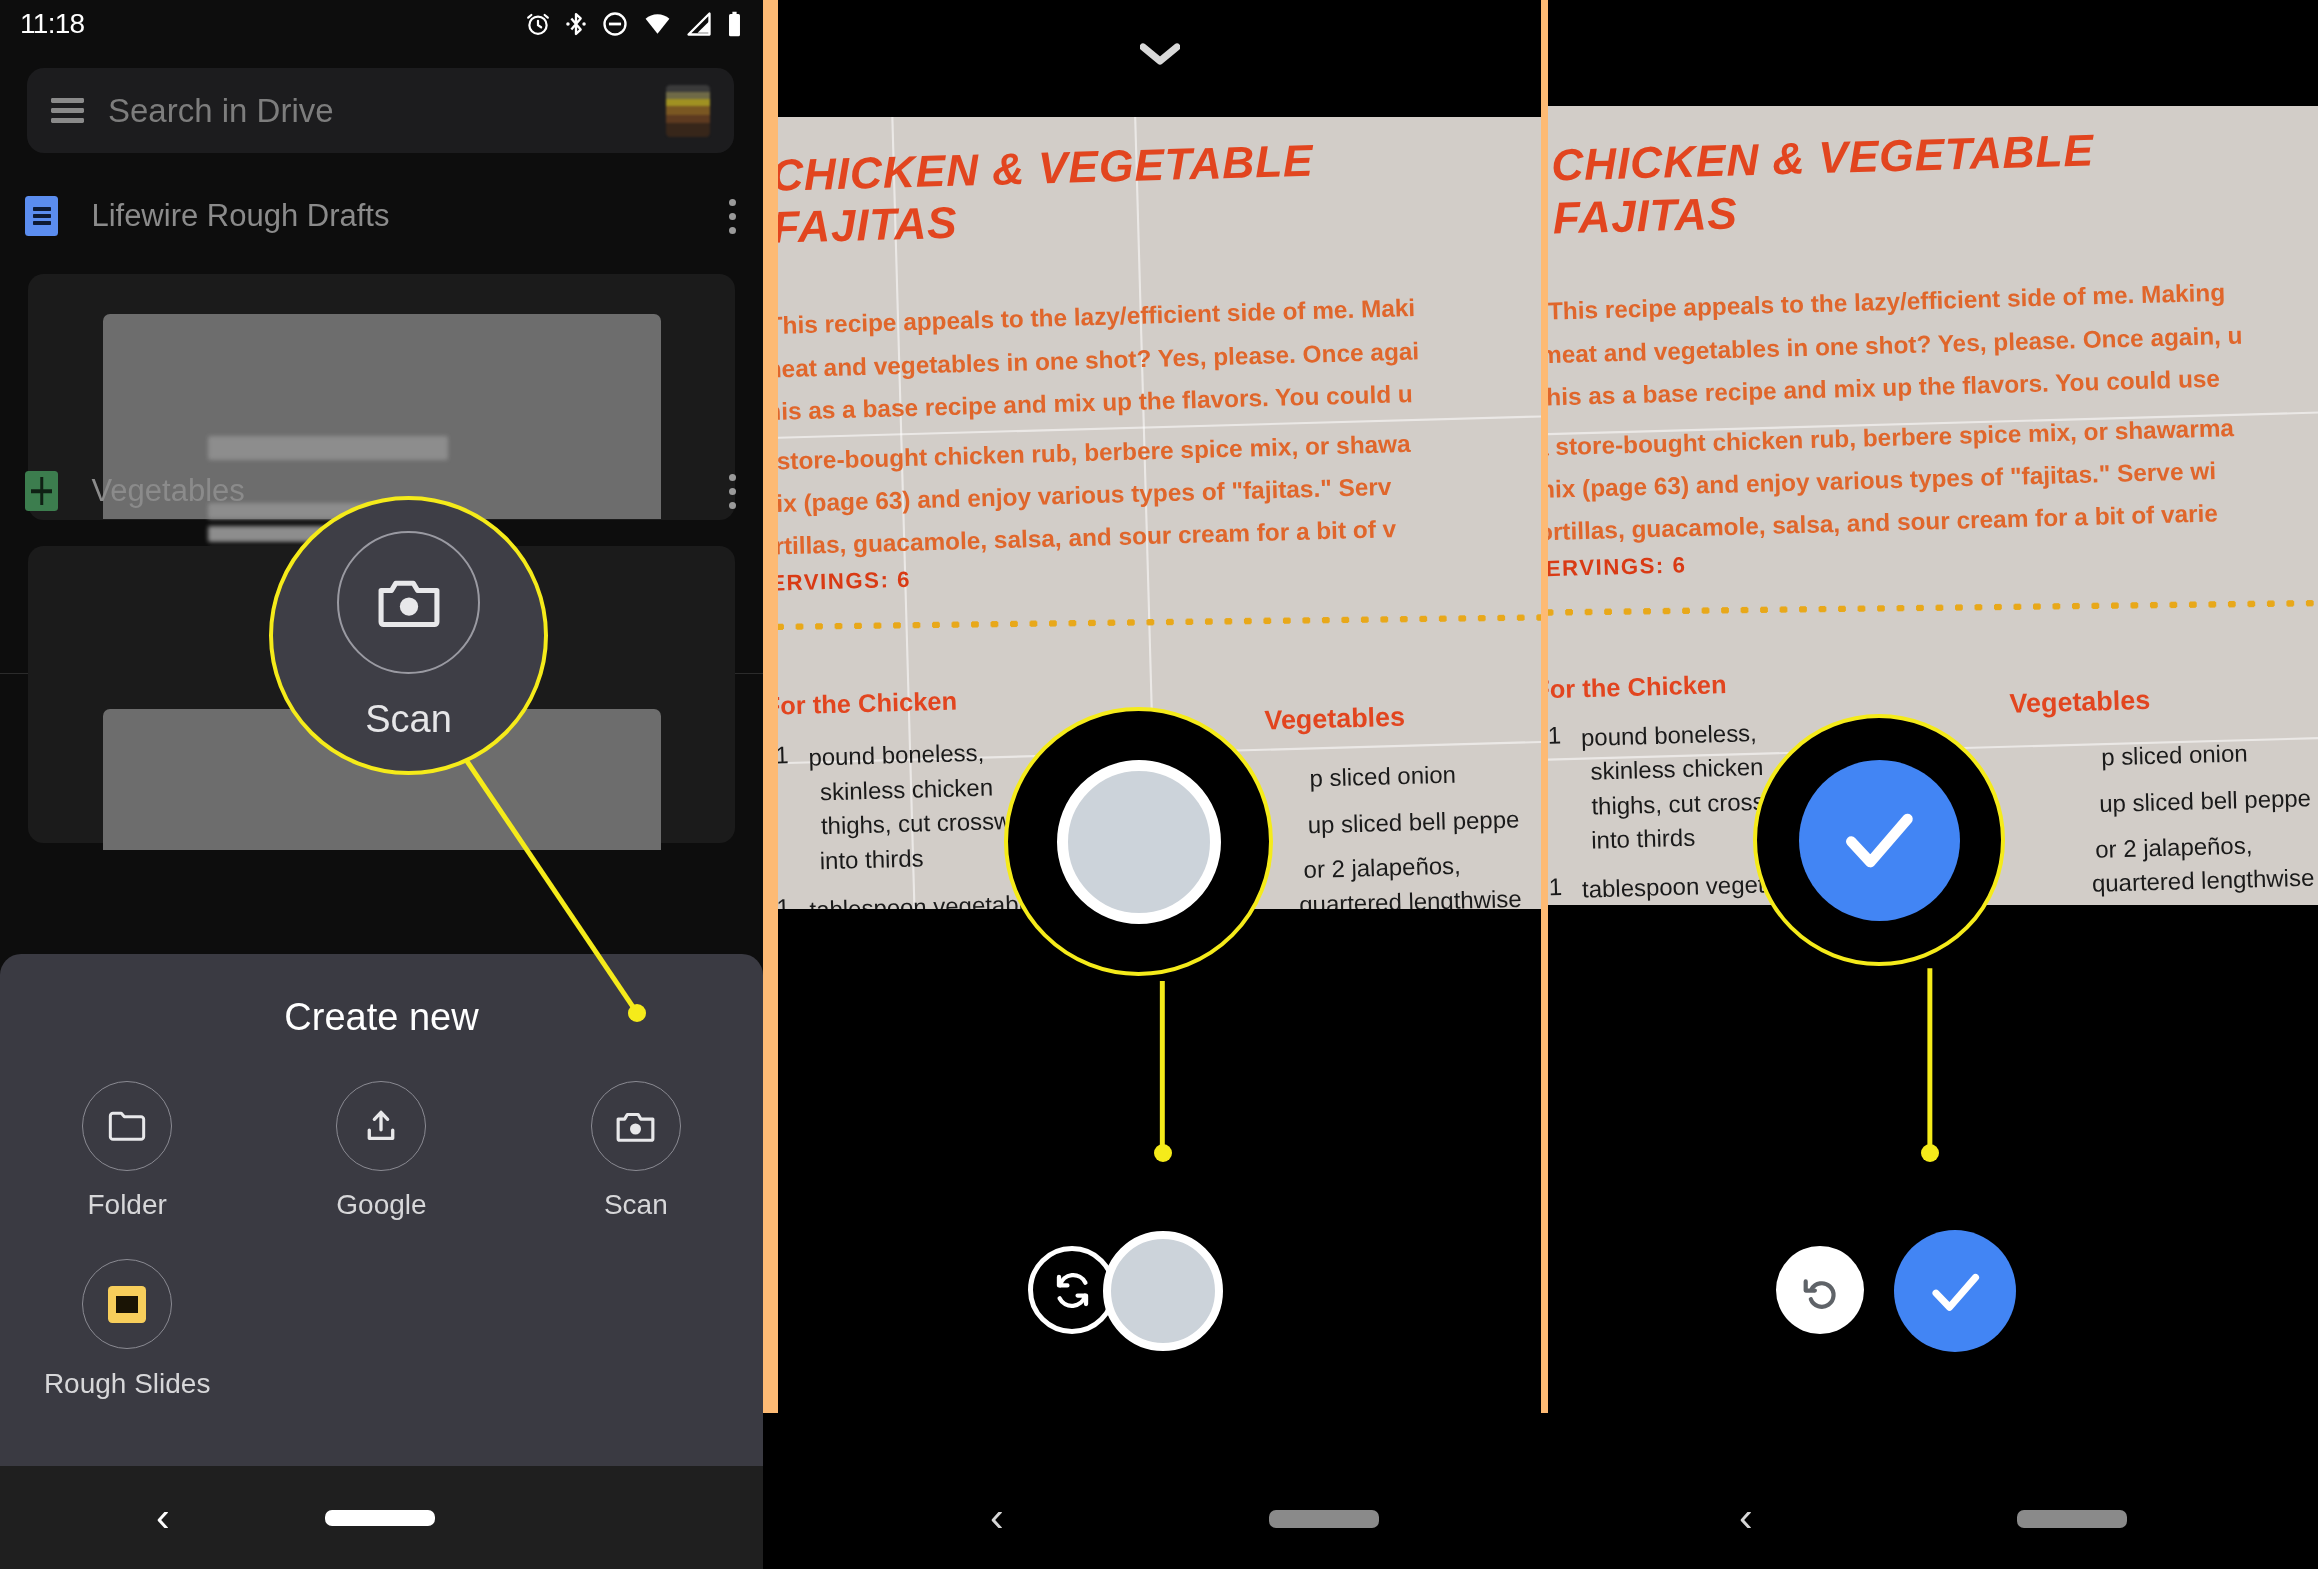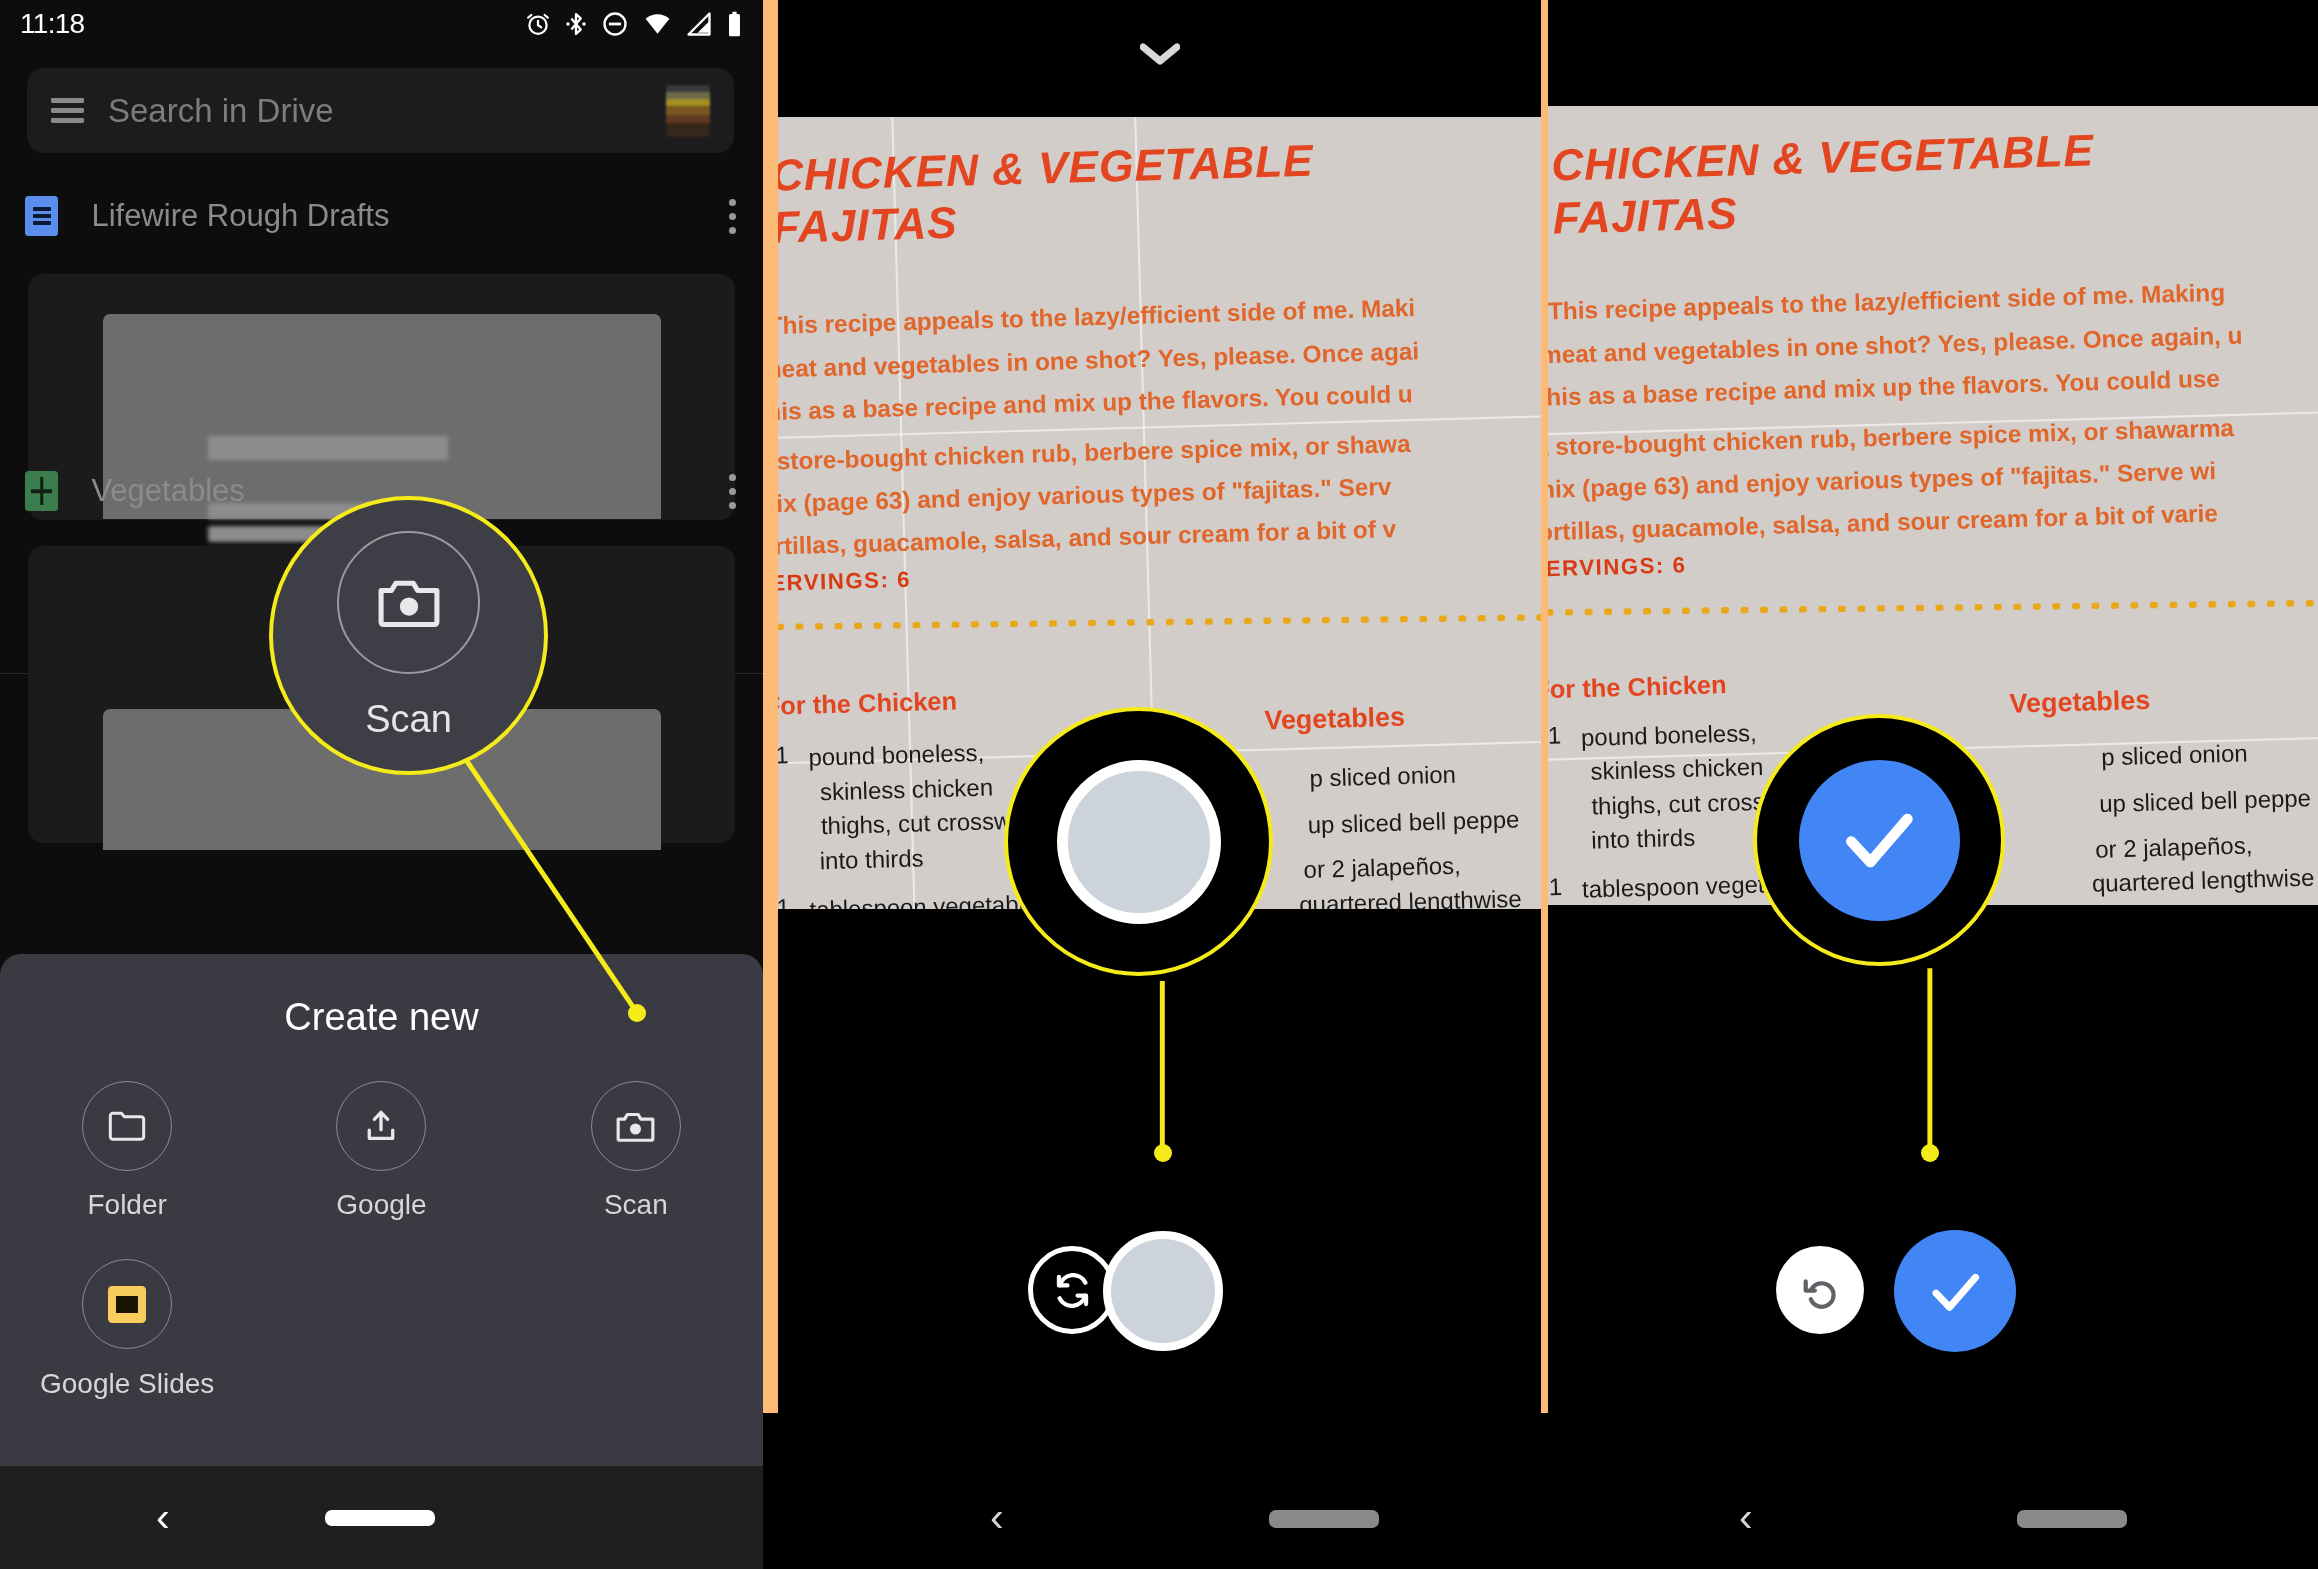--- a/index.html
+++ b/index.html
@@ -247,21 +247,21 @@
         </div>
 
 
 
         <div class="grid-cell">
           <div class="circ">
               <div class="mini-slide">
                 <i></i>
               </div>
             </div>
-          <div class="cell-label">Google Slides</div>
+          <div class="cell-label">Rough Slides</div>
         </div>
 
       </div>
     </div>
 
     <div class="navbar" id="nav-drive">
       <div class="nav-back">‹</div>
       <div class="nav-pill"></div>
     </div>
   </div>

